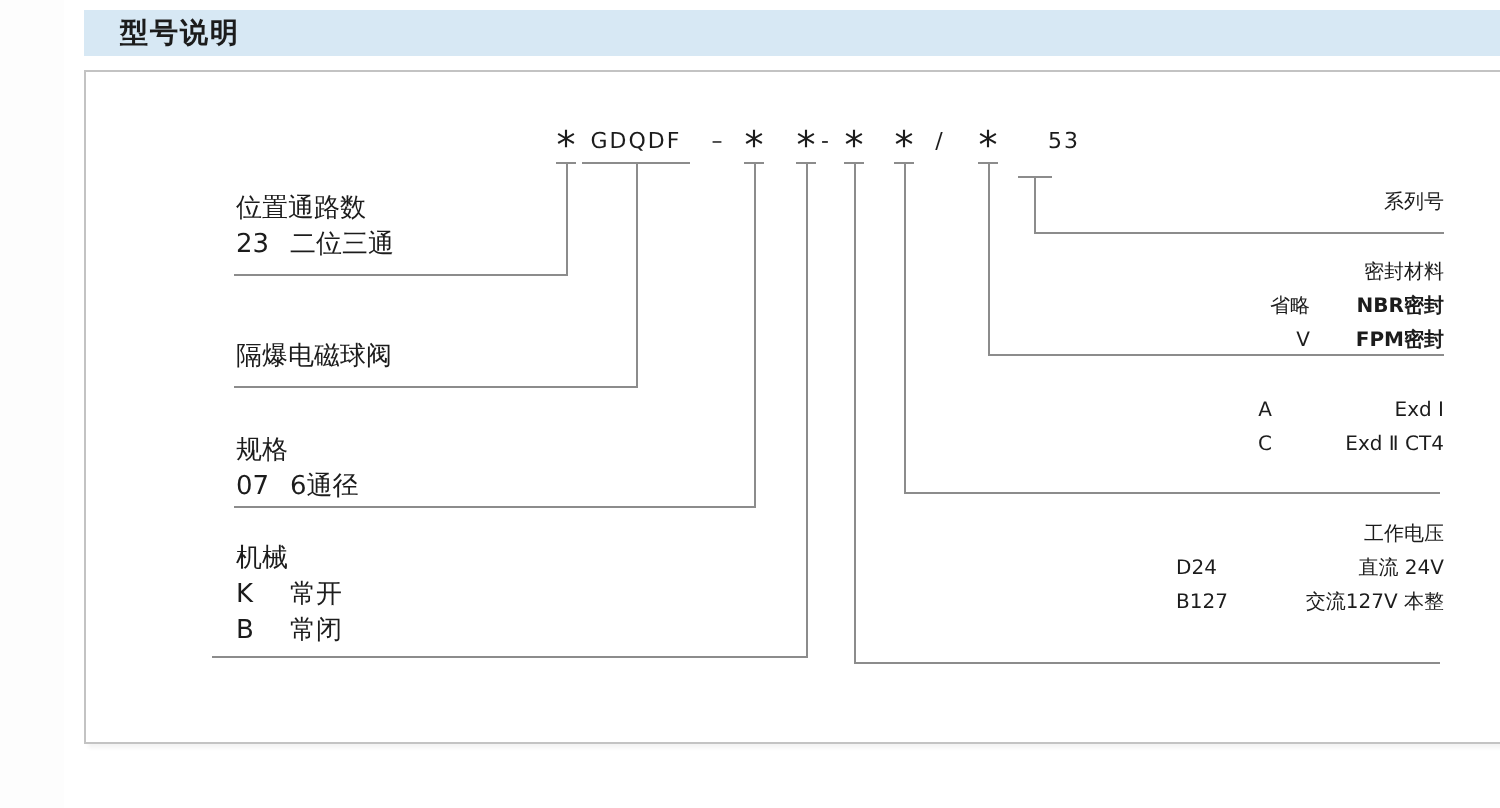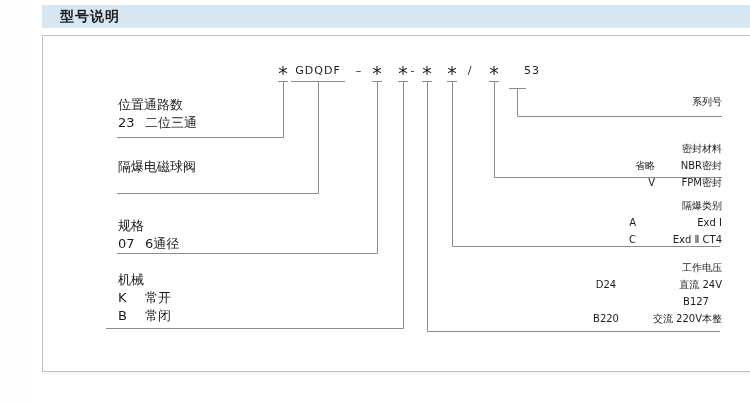--- a/index.html
+++ b/index.html
@@ -29,23 +29,23 @@
 
   .lblock{position:absolute;left:86px;font-size:13px;line-height:18px;white-space:nowrap;}
   .lblock .lrow{display:flex;}
   .lblock .lrow .code{display:inline-block;width:27px;}
 
   .rblock{position:absolute;right:60px;font-size:10px;line-height:17px;
     text-align:right;white-space:nowrap;}
   .rblock .rrow{display:flex;justify-content:flex-end;}
   .rblock .rrow .code{margin-right:10px;}
   .rblock .rrow .desc{text-align:right;}
-  .rblock.seal .rrow .desc{min-width:57px;}
+  .rblock.seal .rrow .desc{min-width:57px;font-weight:bold;}
   .rblock.explosion .rrow .desc{min-width:76px;}
-  .rblock.voltage .rrow .code{width:36px;text-align:center;margin-right:8px;}
+  .rblock.voltage .rrow .code{width:36px;text-align:left;margin-right:8px;}
   .rblock.voltage .rrow .desc{min-width:90px;}
 </style>
 </head>
 <body>
 
 <div class="page">
 
   <div class="section-header">
     <span class="section-title">型号说明</span>
   </div>
@@ -89,21 +89,21 @@
   </div>
 
   <div class="lblock" style="top:96px">
     <div class="lhead">位置通路数</div>
     <div class="lrow">
       <span class="code">23</span>
       <span class="desc">二位三通</span>
     </div>
   </div>
 
-  <div class="lblock" style="top:158px">
+  <div class="lblock" style="top:170px">
     <div class="lhead">隔爆电磁球阀</div>
   </div>
 
   <div class="lblock" style="top:217px">
     <div class="lhead">规格</div>
     <div class="lrow">
       <span class="code">07</span>
       <span class="desc">6通径</span>
     </div>
   </div>
@@ -117,52 +117,48 @@
     <div class="lrow">
       <span class="code">B</span>
       <span class="desc">常闭</span>
     </div>
   </div>
 
   <div class="rblock" style="top:93px">
     <div class="rhead">系列号</div>
   </div>
 
-  <div class="rblock seal" style="top:140px">
+  <div class="rblock seal" style="top:128px">
     <div class="rhead">密封材料</div>
     <div class="rrow">
       <span class="code">省略</span>
       <span class="desc">NBR密封</span>
     </div>
     <div class="rrow">
       <span class="code">V</span>
       <span class="desc">FPM密封</span>
     </div>
   </div>
 
   <div class="rblock explosion" style="top:197px">
-    <div class="rhead">隔爆类别</div>
     <div class="rrow">
       <span class="code">A</span>
       <span class="desc">Exd Ⅰ</span>
     </div>
     <div class="rrow">
       <span class="code">C</span>
       <span class="desc">Exd Ⅱ CT4</span>
     </div>
   </div>
 
   <div class="rblock voltage" style="top:259px">
     <div class="rhead">工作电压</div>
     <div class="rrow">
       <span class="code">D24</span>
       <span class="desc">直流 24V</span>
     </div>
     <div class="rrow">
       <span class="code">B127</span>
-    </div>
-    <div class="rrow">
-      <span class="code">B220</span>
-      <span class="desc">交流 220V本整</span>
+      <span class="desc">交流127V 本整</span>
     </div>
   </div>
 
 </div>
 
 </body></html>

